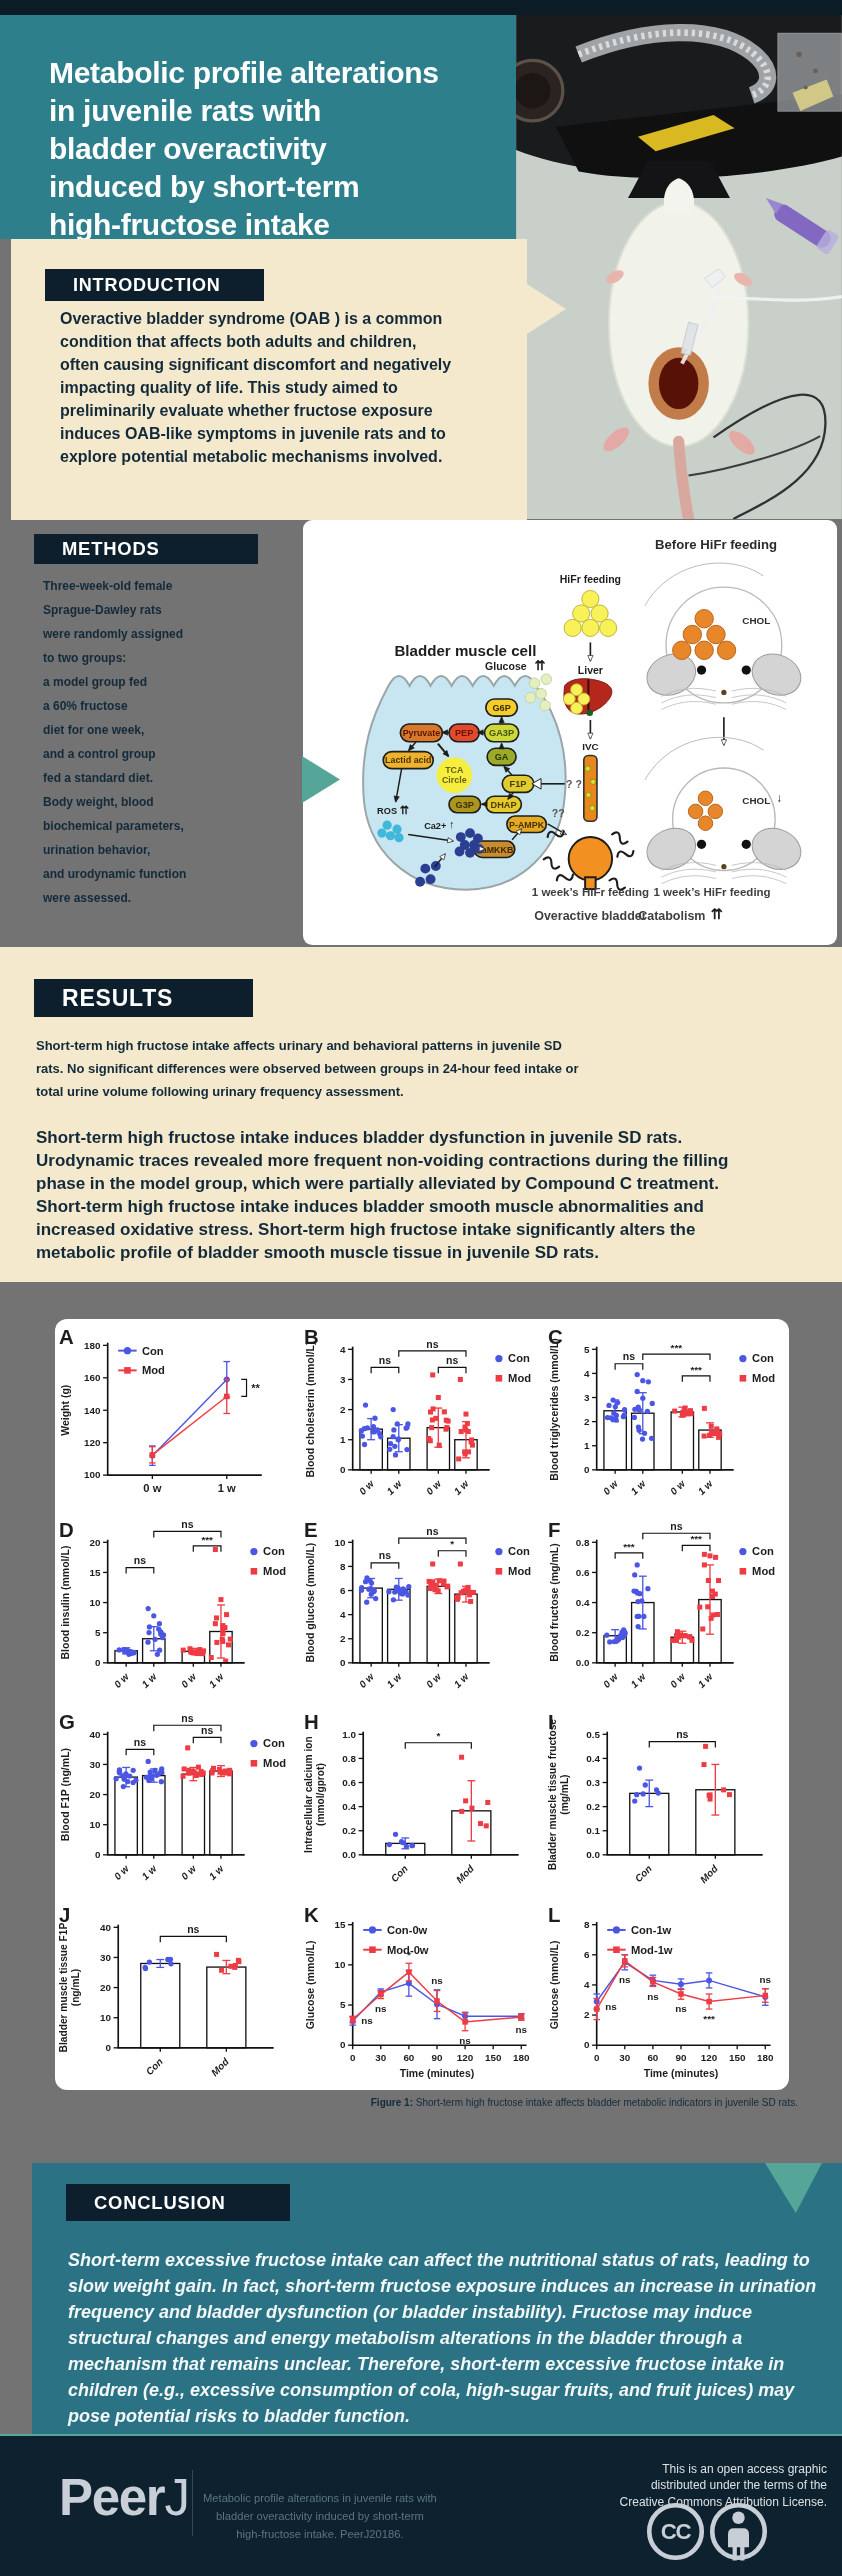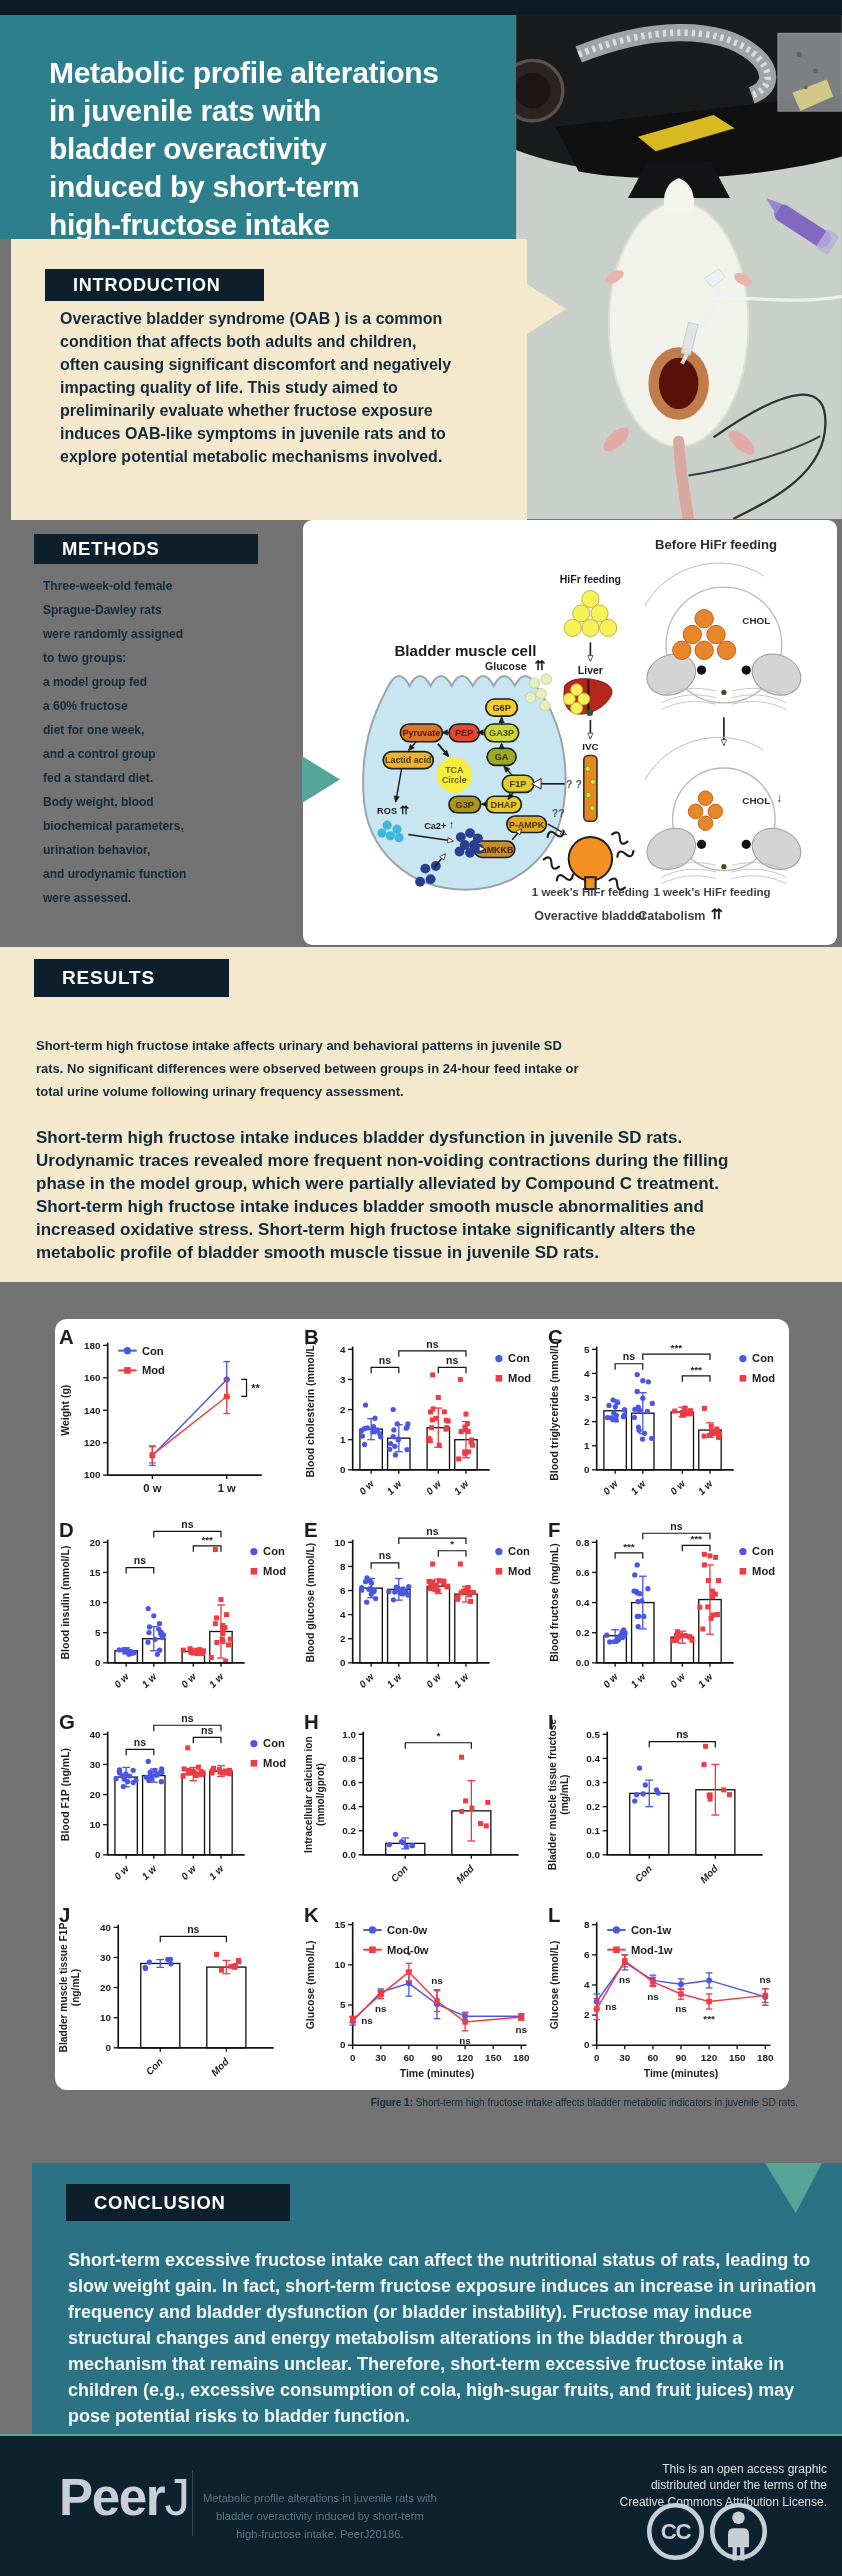--- a/index.html
+++ b/index.html
@@ -15,21 +15,21 @@
   .body-text{color:#132a3b;font-weight:700;}
   .body-text .line{white-space:nowrap;}
   .diagram-panel{left:303px;top:520px;width:534px;height:425px;background:#fff;border-radius:9.2px;}
   .methods-arrow{left:302px;top:756px;width:38px;height:47px;background:#55a598;clip-path:polygon(0 0,100% 50%,0 100%);}
   .results-section{left:0;top:947px;width:842px;height:335px;background:#f4e9cc;}
   .charts-panel{left:55px;top:1319px;width:734px;height:771px;background:#fff;border-radius:12px;}
   .figure-caption{left:64px;top:2097px;width:734px;text-align:right;color:#132a3b;font-size:10px;}
   .figure-caption b{font-weight:700;}
   .conclusion-section{left:0;top:2163px;width:842px;height:271px;background:#2c7285;margin-left:32px;}
   .conclusion-notch{left:765px;top:2163px;width:57px;height:50px;background:#55a598;clip-path:polygon(0 0,100% 0,54% 100%);}
-  .conclusion-text{color:#f2f7f7;font-weight:700;}
+  .conclusion-text{color:#f2f7f7;font-weight:700;font-style:italic;}
   .footer{left:0;top:2434px;width:842px;height:142px;background:#0d212e;border-top:2.6px solid #55a598;box-sizing:border-box;}
   .peerj-logo{position:absolute;left:59px;top:36px;color:#c9cfd6;font-size:51px;line-height:51px;}
   .peerj-logo .p1{font-weight:700;letter-spacing:-1.3px;}
   .peerj-logo .p2{font-weight:400;}
   .footer-divider{position:absolute;left:192px;top:34px;width:1.3px;height:66px;background:#32495a;}
   .footer-citation{position:absolute;left:203px;top:53px;color:#5a7586;font-size:11.2px;line-height:18px;text-align:center;}
   .footer-license{position:absolute;left:590px;top:25px;width:237px;text-align:right;color:#dce1e4;font-size:12px;line-height:16.4px;}
   svg text{font-family:"Liberation Sans",sans-serif;}
 </style>
 </head>
@@ -277,21 +277,21 @@
         <text x="668" y="431" font-size="15" font-weight="700" fill="#2b2b2b" text-anchor="start">CHOL</text>
         <text x="720" y="429" font-size="18" font-weight="700" fill="#1d1d1b" text-anchor="start" font-family="&quot;DejaVu Sans&quot;,sans-serif">↓</text>
         <text x="622" y="572" font-size="17.5" font-weight="700" fill="#3f3f3f" text-anchor="middle">1 week’s HiFr feeding</text>
         <text x="612" y="608" font-size="19" font-weight="700" fill="#3f3f3f" text-anchor="end">Catabolism</text>
         <text x="620" y="606" font-size="22" font-weight="700" fill="#1d1d1b" text-anchor="start" font-family="&quot;DejaVu Sans&quot;,sans-serif">⇈</text>
       </svg>
   </div>
   <div class="abs methods-arrow"></div>
 
   <div class="abs results-section">
-    <div class="abs section-label" style="left:34px;top:12px;width:195px;height:38px;font-size:19px">RESULTS</div>
+    <div class="abs section-label" style="left:34px;top:32px;width:219px;height:38px;font-size:23px">RESULTS</div>
     <div class="abs body-text" style="left:36px;top:87px;font-size:13px;line-height:23px">
         <div class="line">Short-term high fructose intake affects urinary and behavioral patterns in juvenile SD</div>
         <div class="line">rats. No significant differences were observed between groups in 24-hour feed intake or</div>
         <div class="line">total urine volume following urinary frequency assessment.</div>
       </div>
     <div class="abs body-text" style="left:36px;top:179px;font-size:17px;line-height:23px">
         <div class="line">Short-term high fructose intake induces bladder dysfunction in juvenile SD rats.</div>
         <div class="line">Urodynamic traces revealed more frequent non-voiding contractions during the filling</div>
         <div class="line">phase in the model group, which were partially alleviated by Compound C treatment.</div>
         <div class="line">Short-term high fructose intake induces bladder smooth muscle abnormalities and</div>

